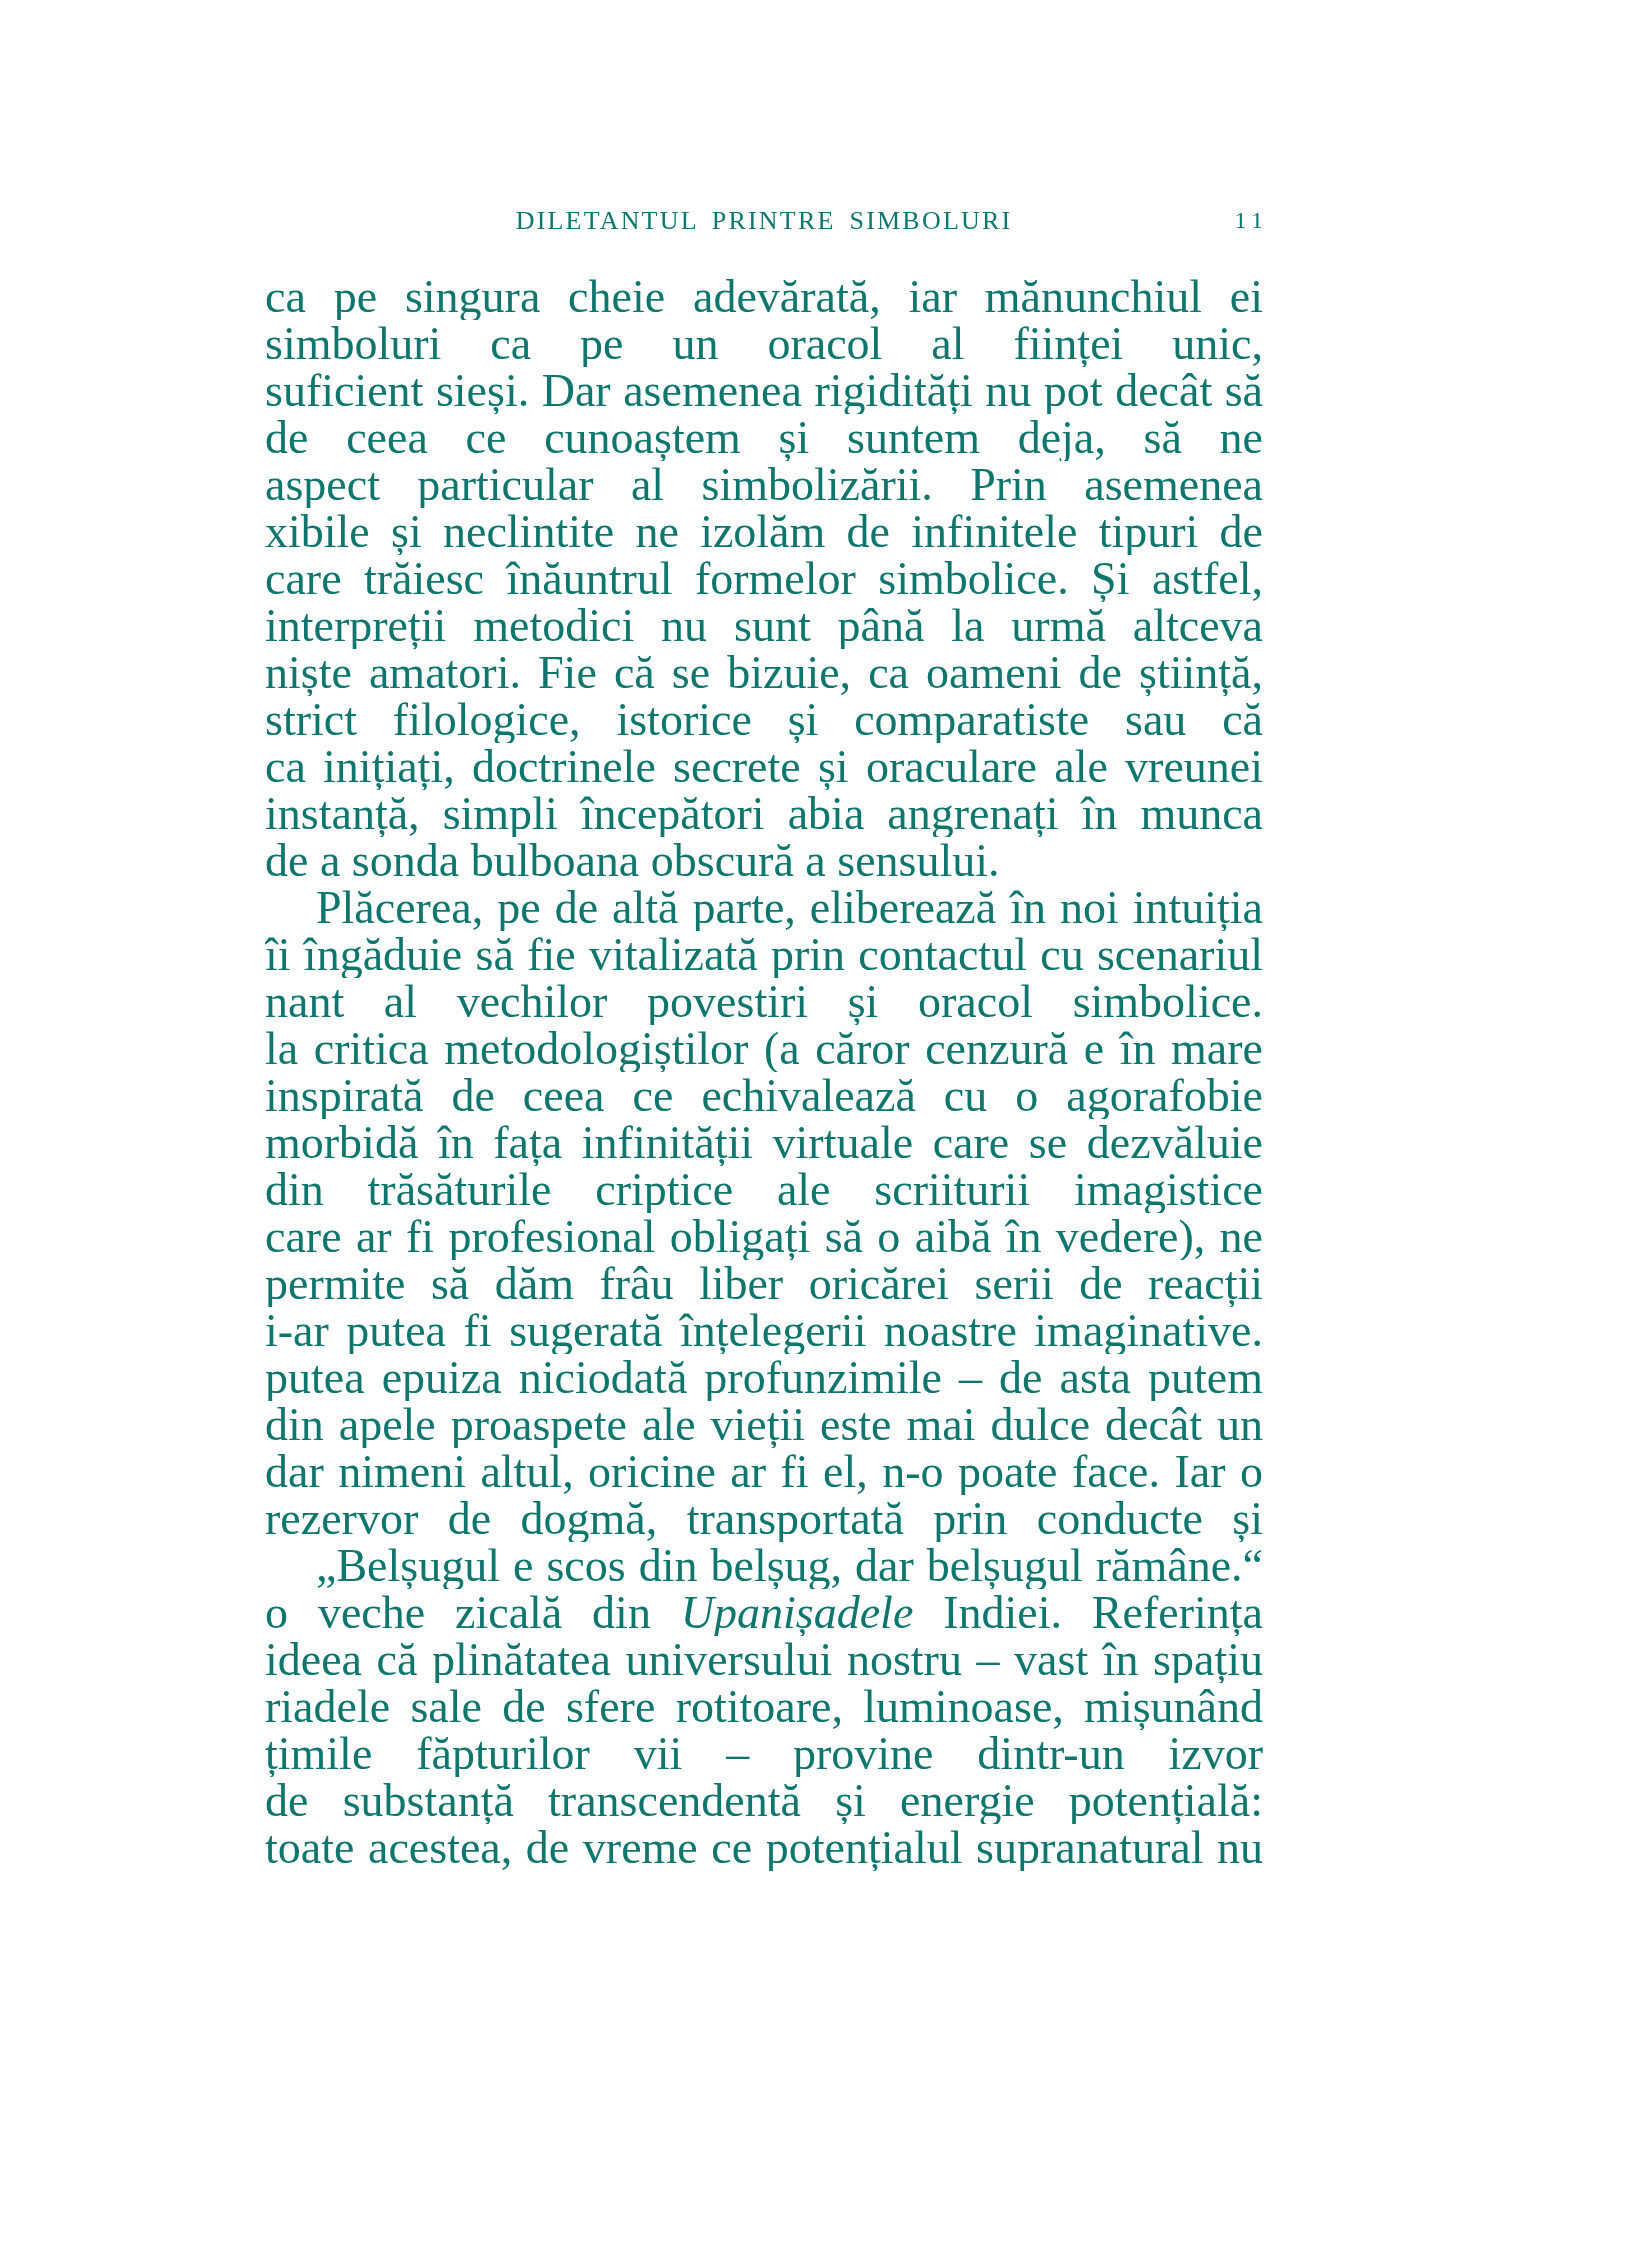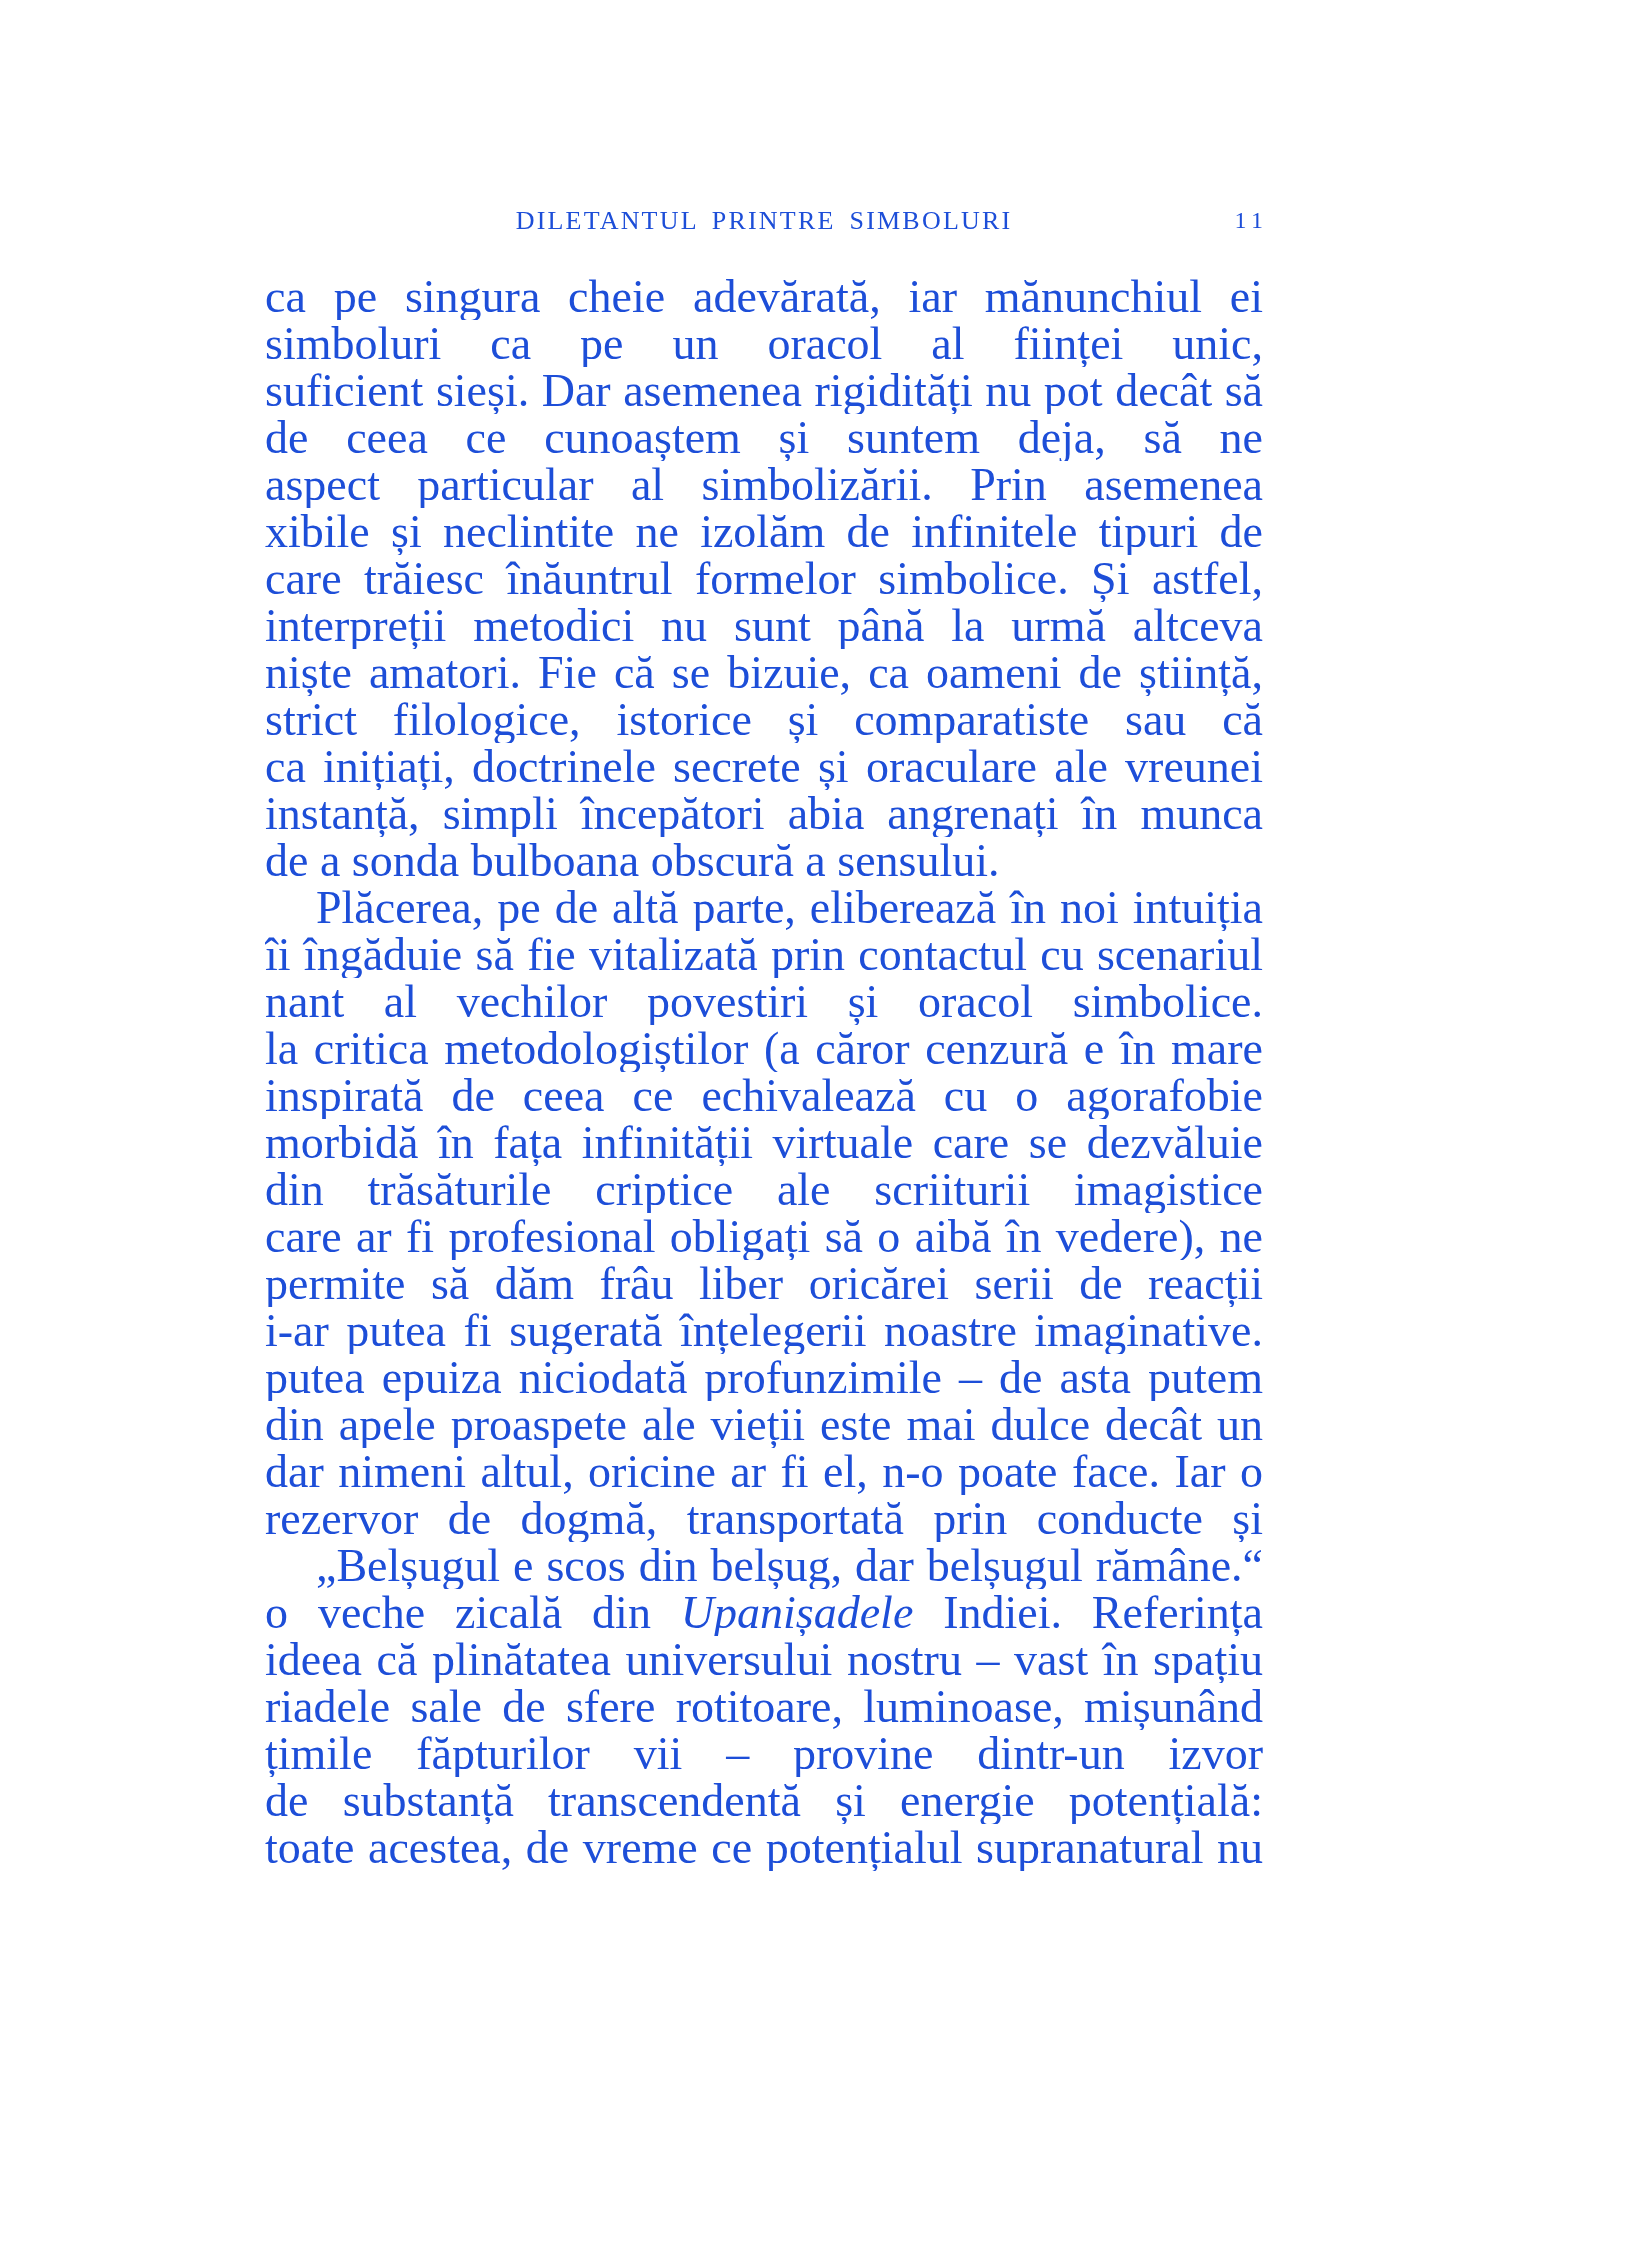--- a/index.html
+++ b/index.html
@@ -5,21 +5,21 @@
   html, body {
     margin: 0;
     padding: 0;
     background: #ffffff;
   }
   .book-page {
     position: relative;
     width: 1632px;
     height: 2263px;
     background: #ffffff;
-    color: #1d4ed8;
+    color: #0f766e;
     font-family: "Liberation Serif", serif;
     overflow: hidden;
   }
   
   .runhead {
     position: absolute;
     top: 206px;
     left: 265px;
     width: 998px;
     height: 36px;

